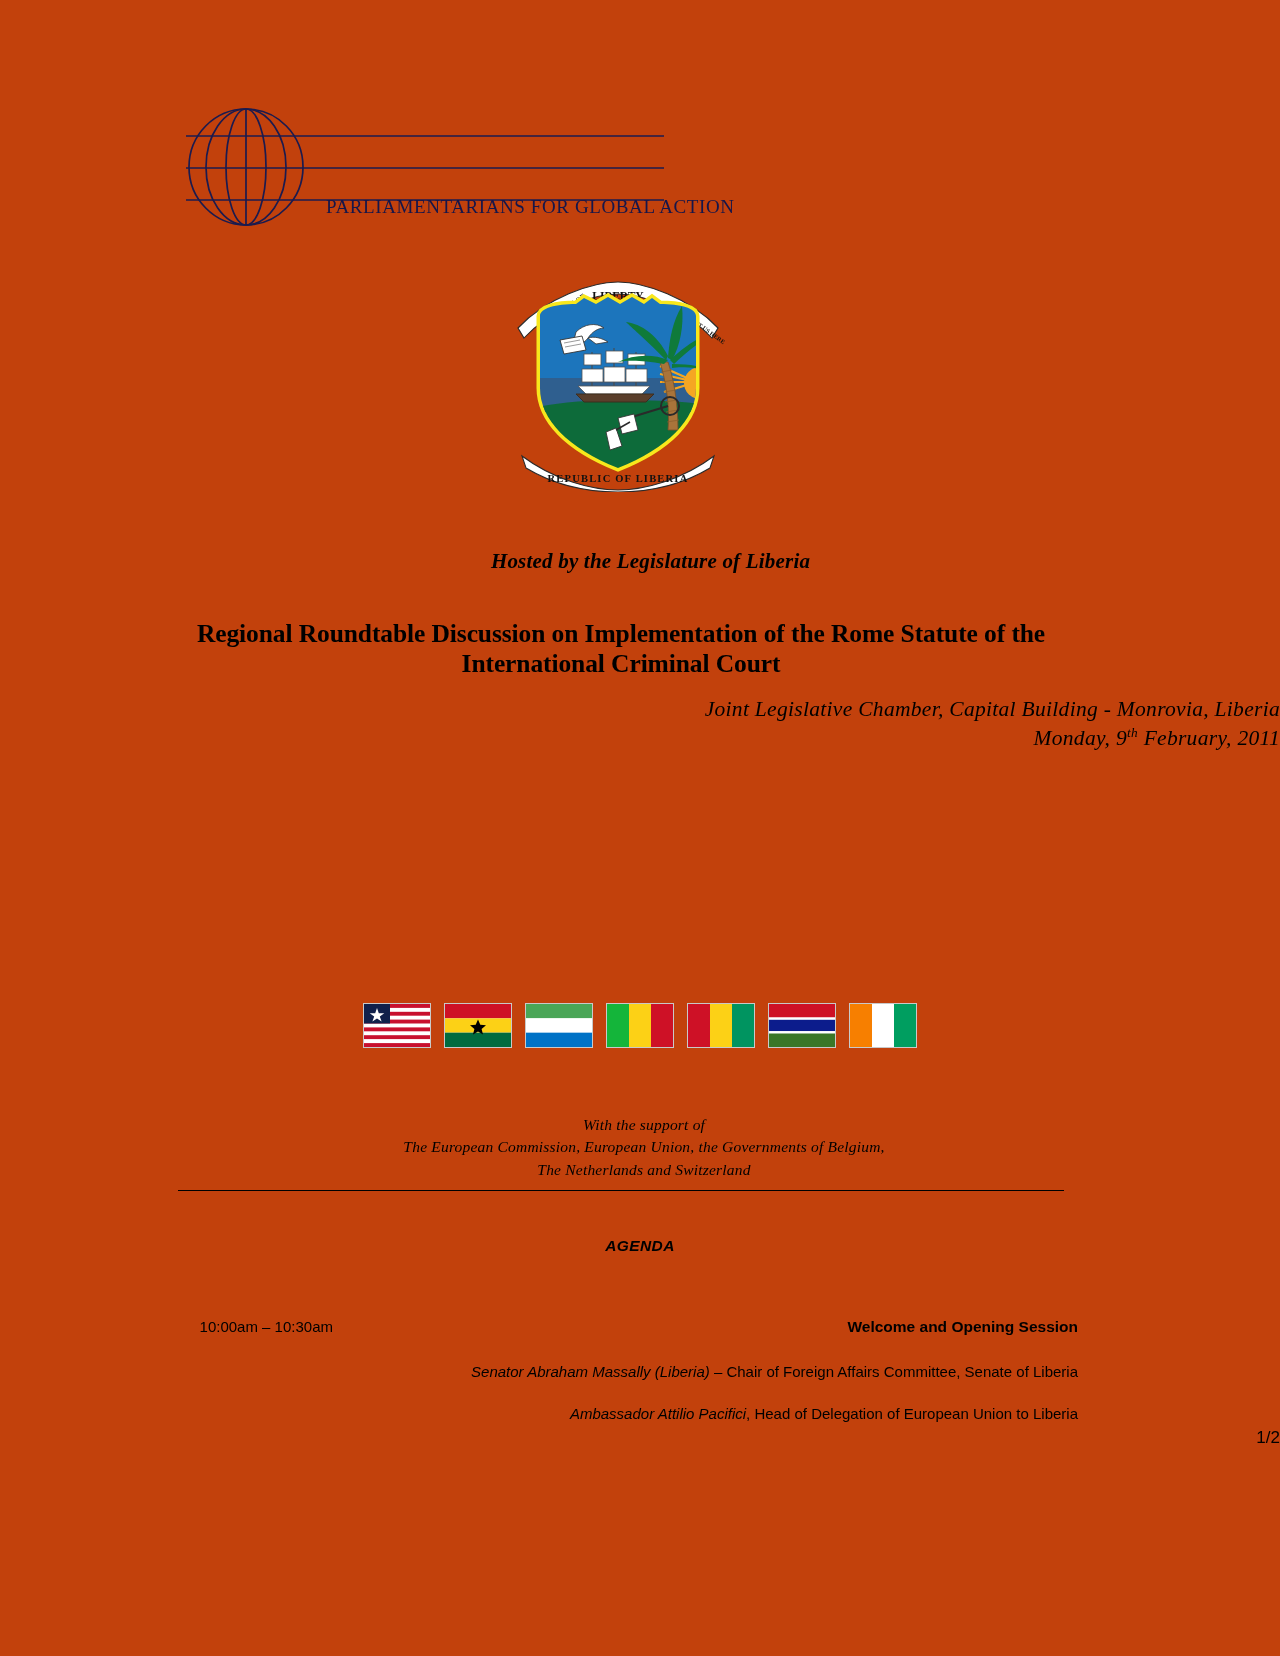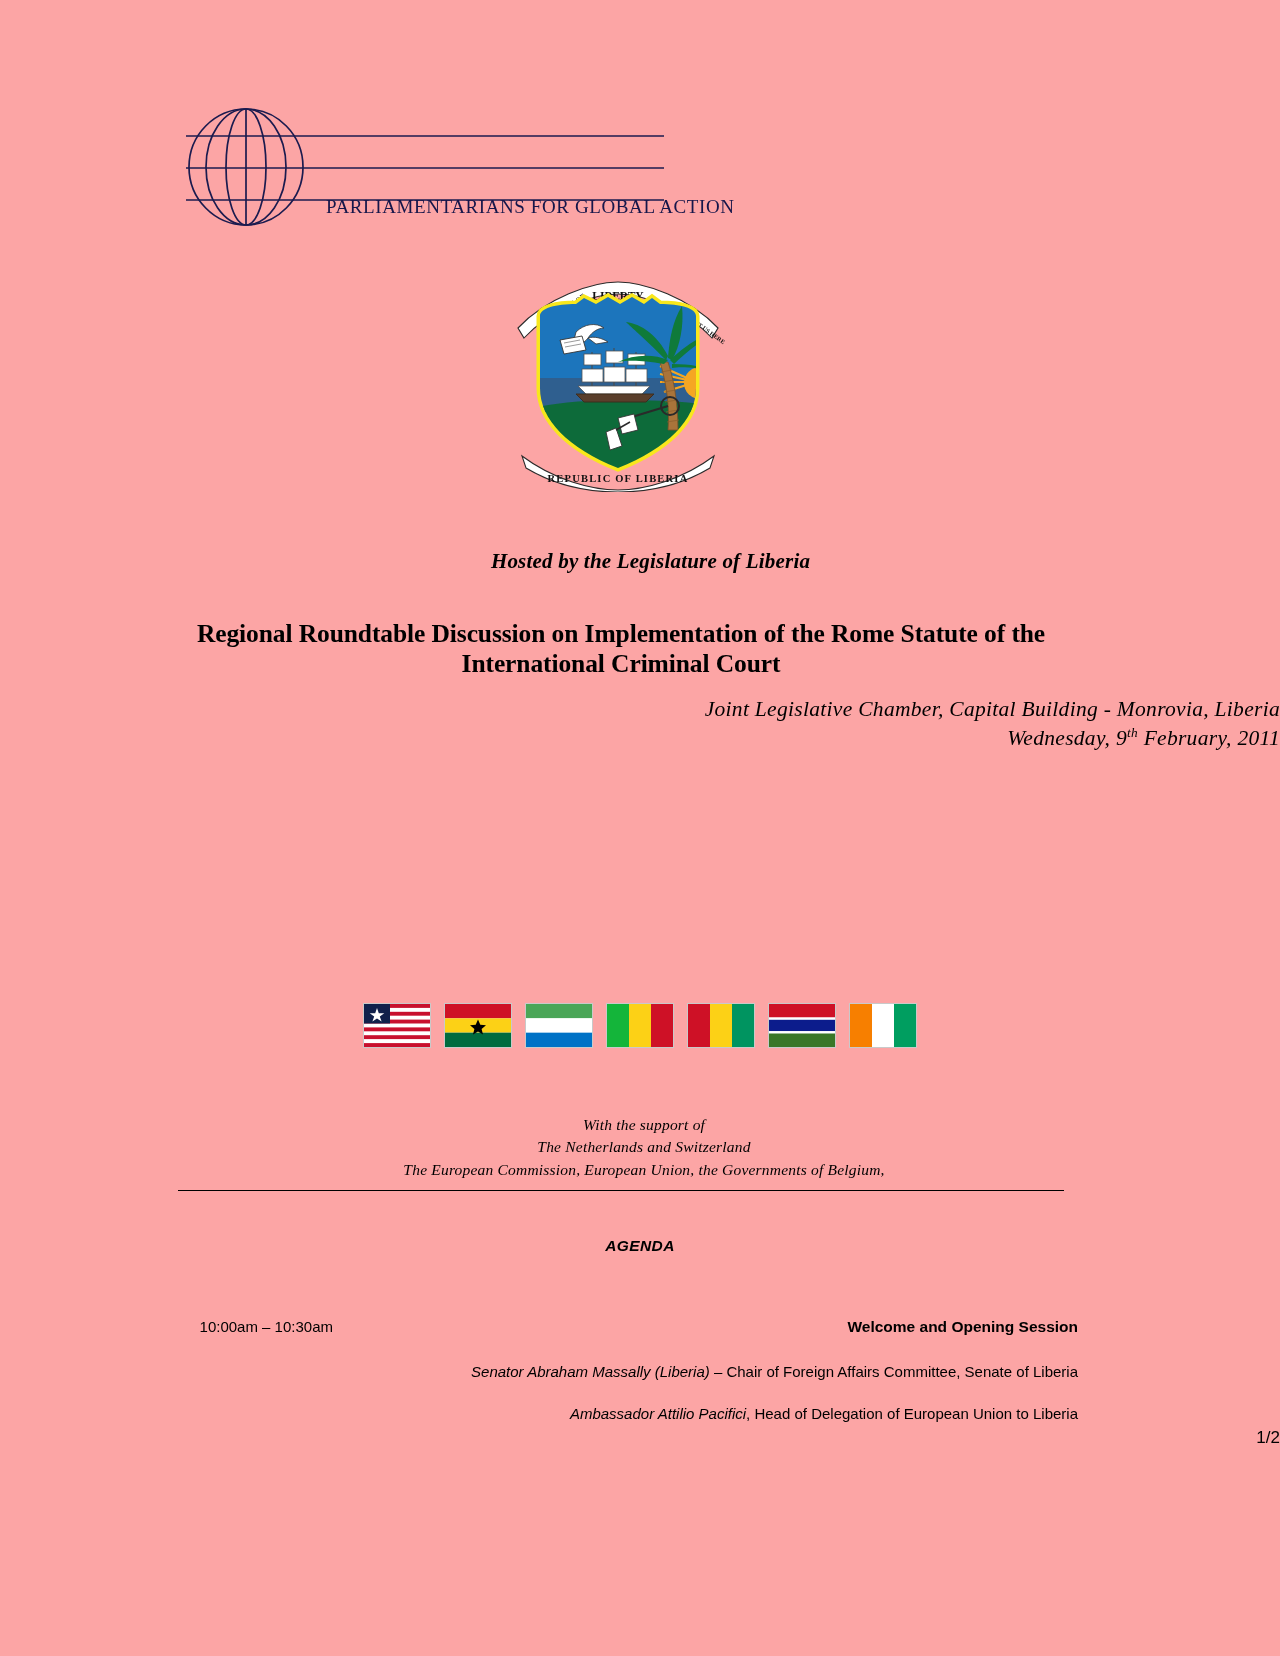--- a/index.html
+++ b/index.html
@@ -12,21 +12,21 @@
     height: 1656px;
     position: relative;
     font-family: "Liberation Serif", serif;
     color: #000000;
     overflow: hidden;
   }
 
   .page {
     position: absolute;
     inset: 0;
-    background: #fca5a5;
+    background: #c2410c;
   }
 
   
   .pga-logo {
     position: absolute;
     left: 186px;
     top: 96px;
     width: 480px;
     height: 130px;
   }
@@ -319,21 +319,21 @@
       <text x="118" y="212" font-family="Liberation Serif, serif" font-size="10.5" font-weight="bold" text-anchor="middle" fill="#111" letter-spacing="1.2">REPUBLIC OF LIBERIA</text>
     </svg>
   </div>
 
   <div class="hosted-by">Hosted by the Legislature of Liberia</div>
 
   <div class="main-title">Regional Roundtable Discussion on Implementation of the Rome Statute of the International Criminal Court</div>
 
   <div class="venue-block">
     <div>Joint Legislative Chamber, Capital Building - Monrovia, Liberia</div>
-    <div><span>Wednesday, 9</span><sup>th</sup><span> February, 2011</span></div>
+    <div><span>Monday, 9</span><sup>th</sup><span> February, 2011</span></div>
   </div>
 
   <div class="flags-row">
 
     <div class="flag">
       <svg viewBox="0 0 66 43" preserveAspectRatio="none">
         <rect width="66" height="43" fill="#ffffff"></rect>
         <g fill="#c8102e">
           <rect y="0" width="66" height="3.9"></rect>
           <rect y="7.8" width="66" height="3.9"></rect>
@@ -395,22 +395,22 @@
         <rect x="0" width="22" height="43" fill="#f77f00"></rect>
         <rect x="22" width="22" height="43" fill="#ffffff"></rect>
         <rect x="44" width="22" height="43" fill="#009e60"></rect>
       </svg>
     </div>
 
   </div>
 
   <div class="support-block">
     <div>With the support of</div>
+    <div>The European Commission, European Union, the Governments of Belgium,</div>
     <div>The Netherlands and Switzerland</div>
-    <div>The European Commission, European Union, the Governments of Belgium,</div>
   </div>
 
   <div class="divider"></div>
 
   <div class="agenda-heading">AGENDA</div>
 
   <div class="agenda">
     <div class="agenda-item">
       <div class="agenda-time">10:00am – 10:30am</div>
       <div class="agenda-body">

